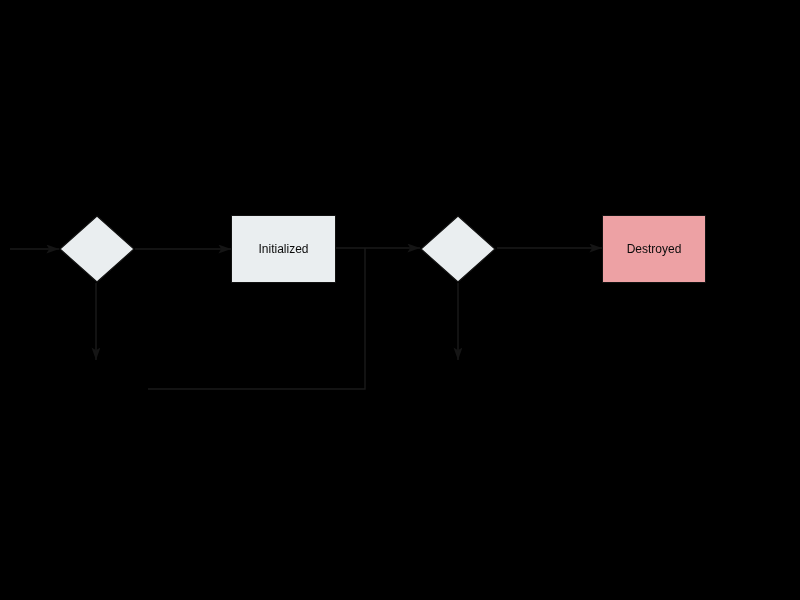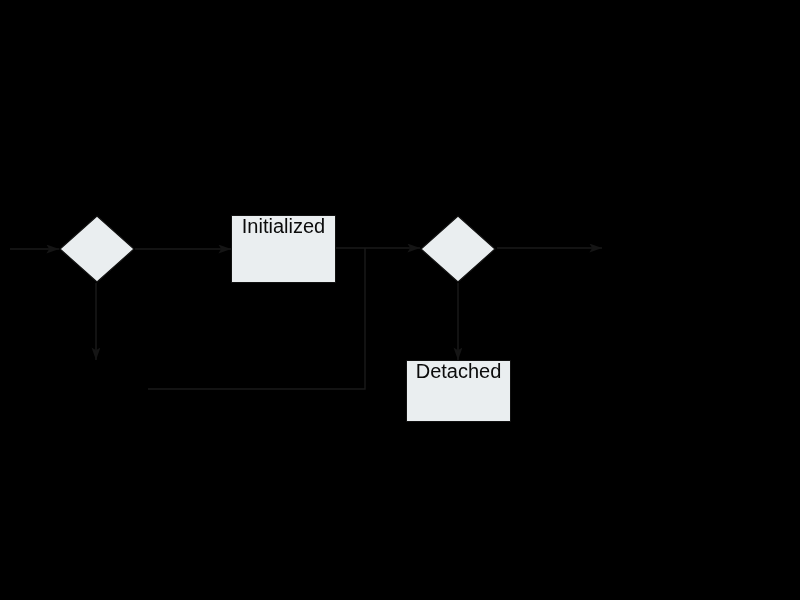--- a/index.html
+++ b/index.html
@@ -24,25 +24,25 @@
     position: absolute;
     left: 0;
     top: 0;
     width: 800px;
     height: 600px;
   }
   .node {
     position: absolute;
     box-sizing: border-box;
     display: flex;
-    align-items: flex-start;
+    align-items: center;
     justify-content: center;
     color: #0b0b0b;
     font-family: "Liberation Sans", sans-serif;
-    font-size: 20px;
+    font-size: 12px;
     line-height: 1;
     white-space: nowrap;
   }
   .node-rect {
     border: 1px solid #121212;
   }
   .node-label {
     pointer-events: none;
     display: block;
   }
@@ -97,18 +97,18 @@
   </div>
 
 
   <div class="node node-diamond" style="left:420px; top:215px; width:76px; height:68px;">
     <svg class="diamond-shape" viewBox="0 0 76 68" xmlns="http://www.w3.org/2000/svg">
       <polygon points="38,1 75,34 38,67 1,34" fill="#eaeef0" stroke="#121212" stroke-width="1.2"></polygon>
     </svg>
     <span class="node-label"></span>
   </div>
 
-  <div class="node node-rect" style="left:406px; top:360px; width:105px; height:62px; background:#eaeef0;">
-    <span class="node-label">Detached</span>
+
+  <div class="node node-rect" style="left:602px; top:215px; width:104px; height:68px; background:#eda1a4;">
+    <span class="node-label">Destroyed</span>
   </div>
-
 
 </div>
 
 </body></html>

